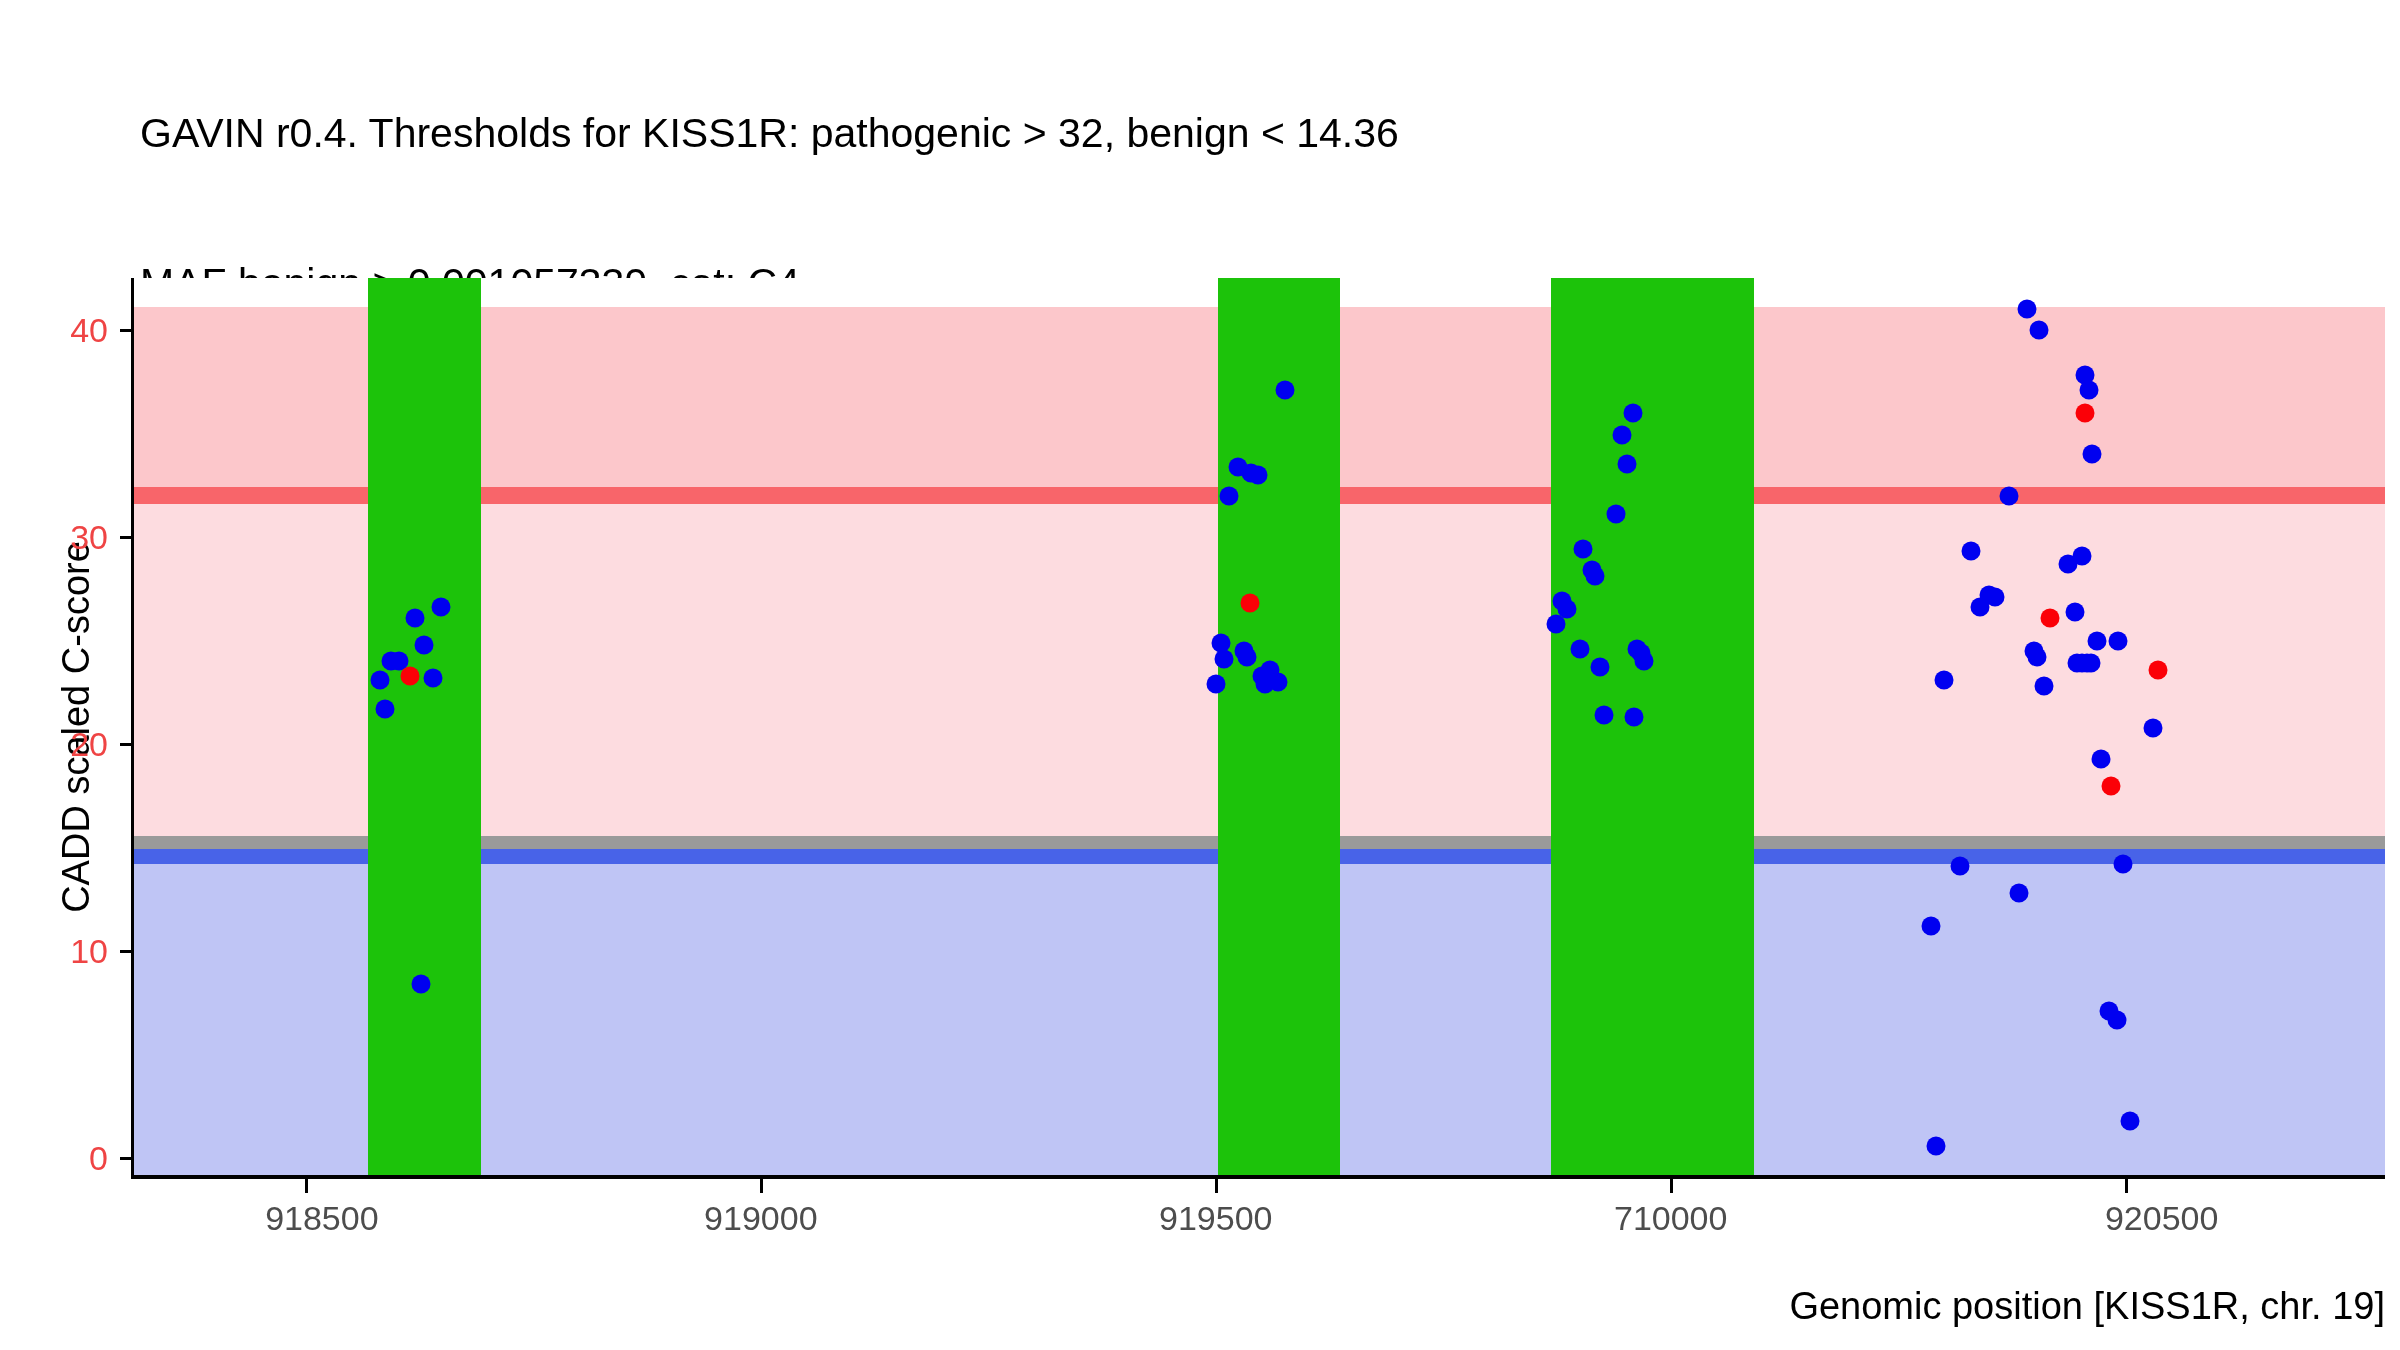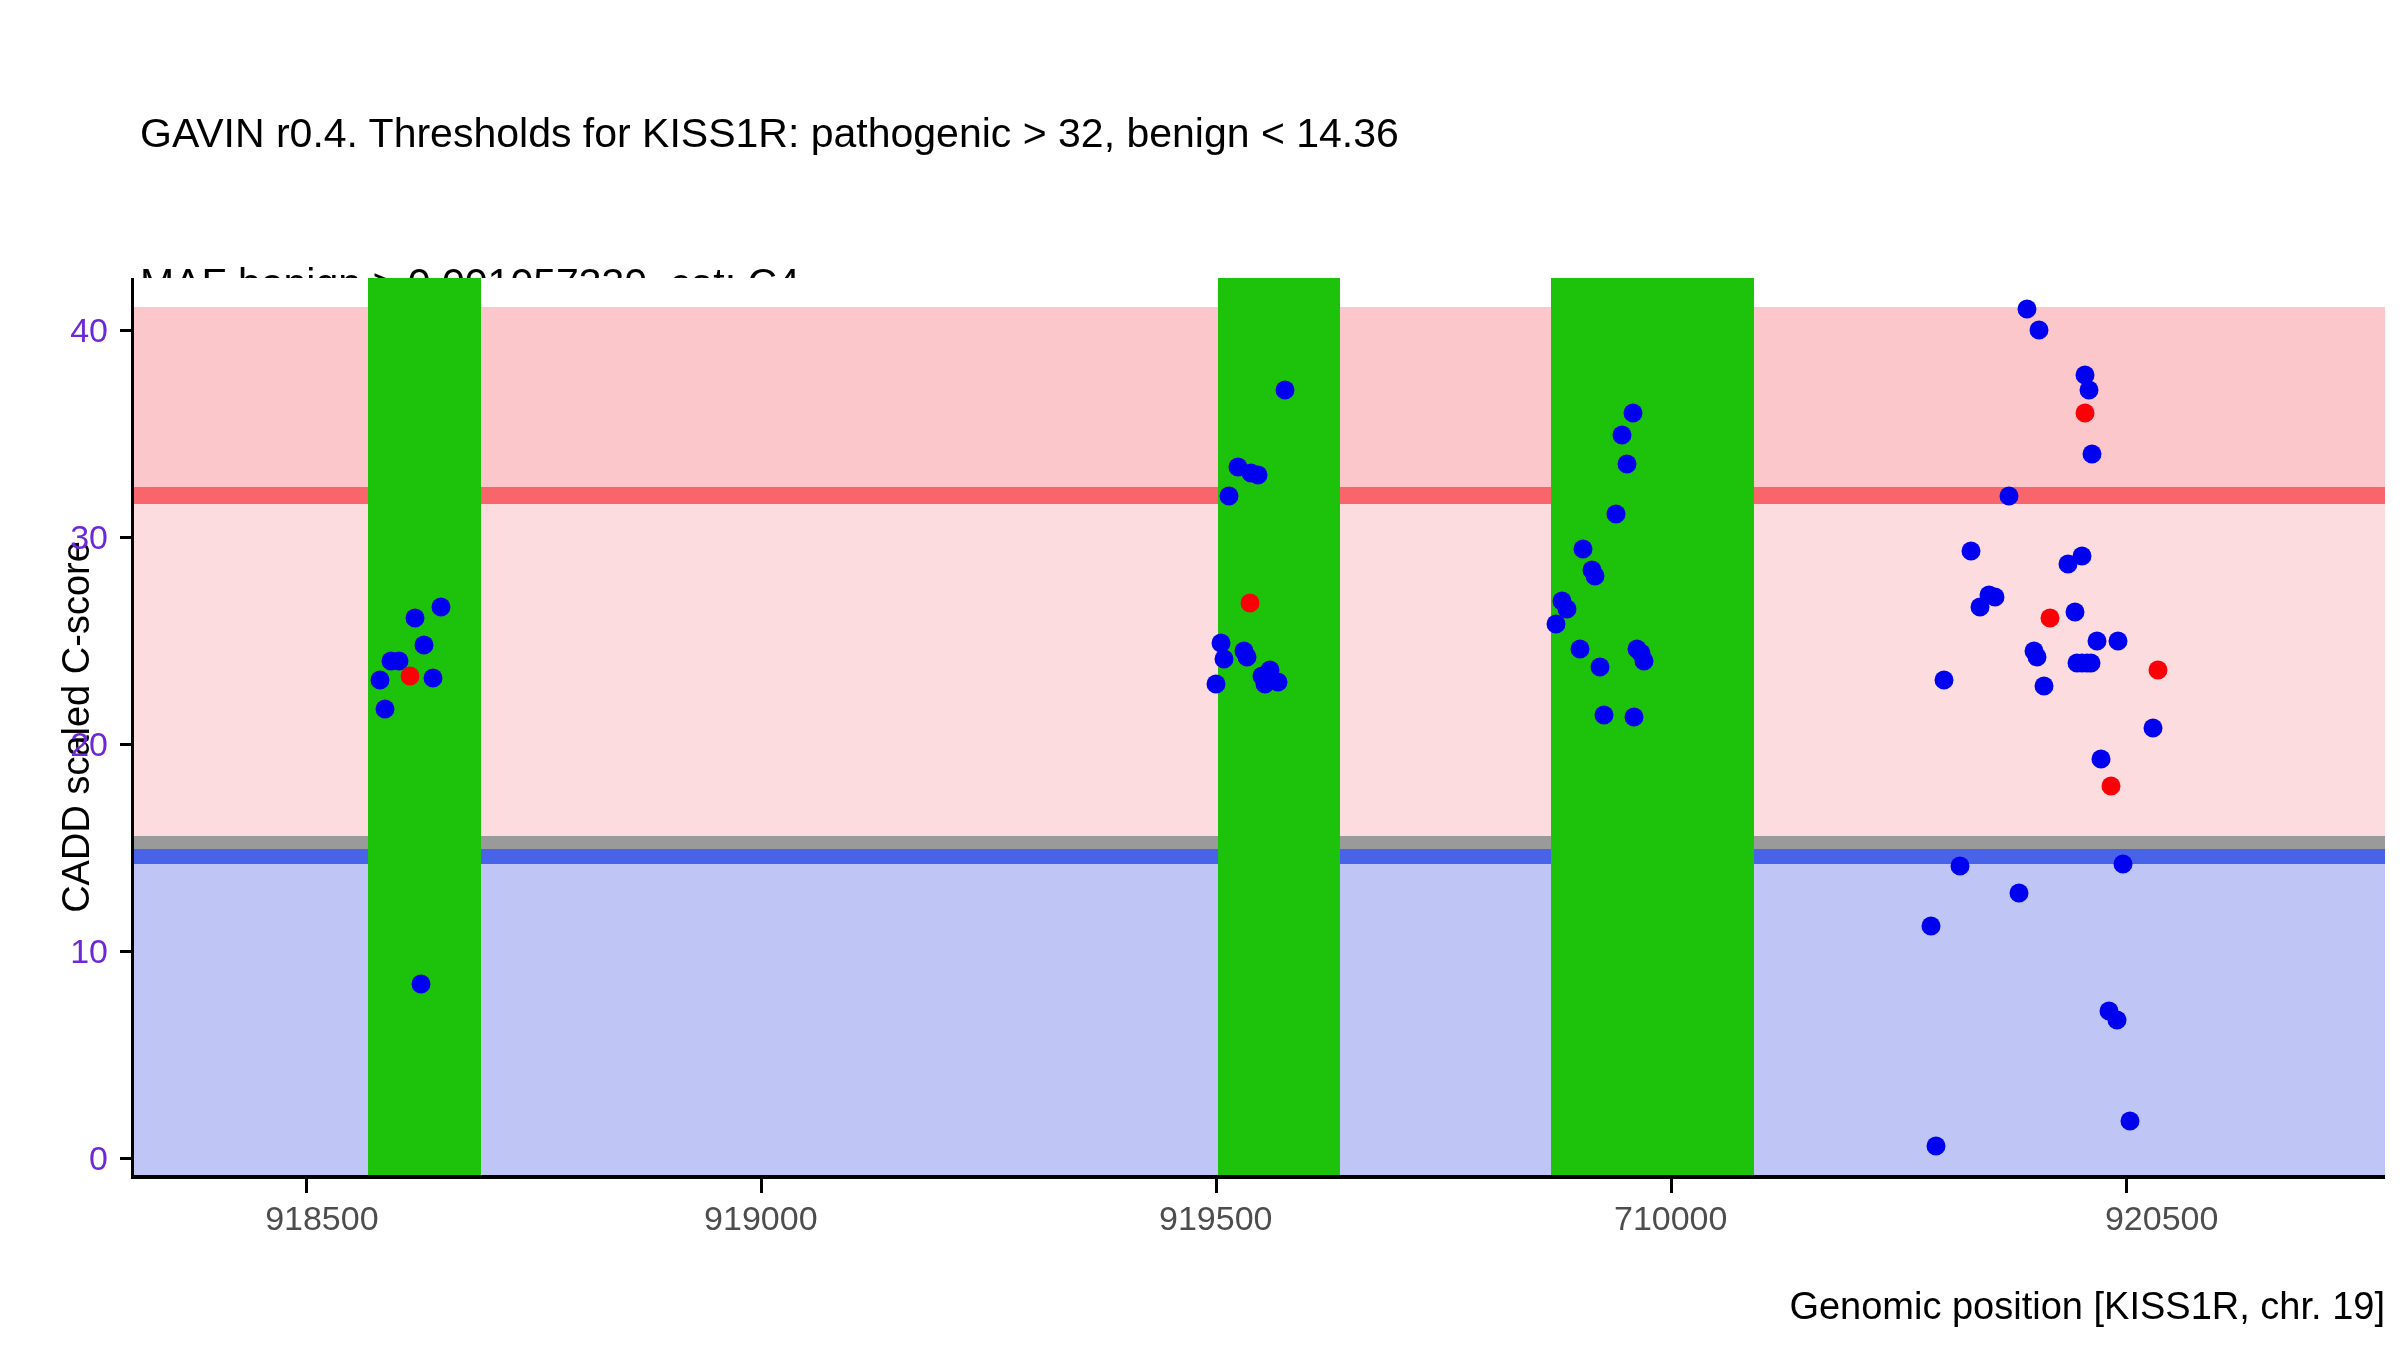--- a/index.html
+++ b/index.html
@@ -56,21 +56,21 @@
     width:2254px;height:4px;background:#000000;
   }
   .tick-y{
     position:absolute;left:120px;width:13px;height:3px;background:#000000;
   }
   .tick-x{
     position:absolute;top:1179px;width:3px;height:14px;background:#000000;
   }
   .ticklabel-y{
     position:absolute;right:0;width:100px;
-    text-align:right;font-size:34px;color:#6d28d9;
+    text-align:right;font-size:34px;color:#ef4444;
     transform:translateY(-50%);
   }
   .ticklabel-x{
     position:absolute;top:1199px;
     font-size:34px;color:#4d4d4d;
     transform:translateX(-50%);
     white-space:nowrap;
   }
 
   

